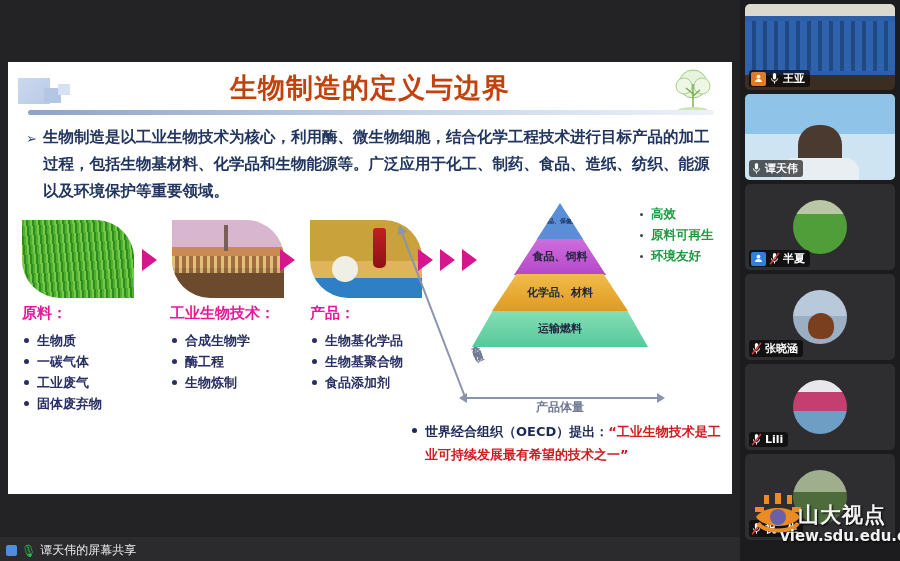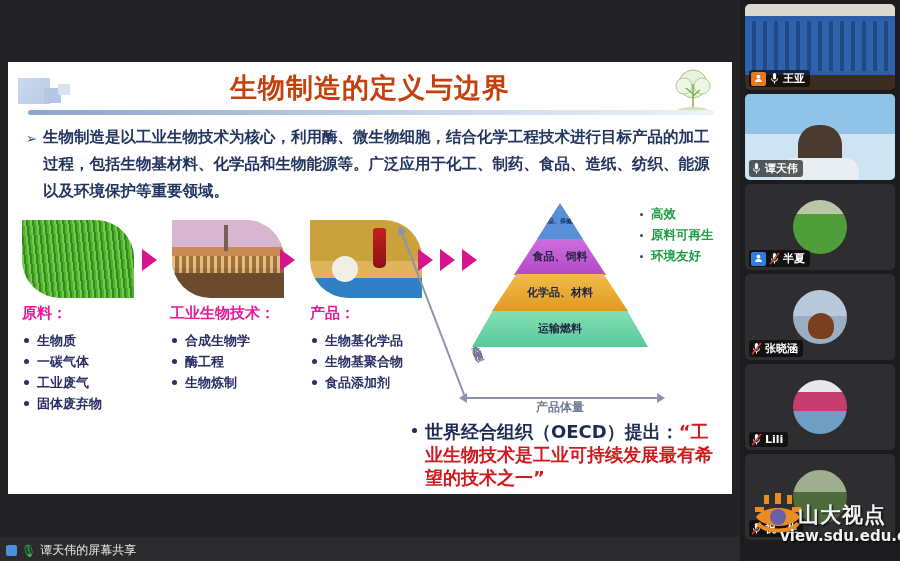--- a/index.html
+++ b/index.html
@@ -102,21 +102,21 @@
           color:#6f7894;font-weight:bold;font-family:"DejaVu Sans",sans-serif;}
 
   
   .benefits{position:absolute;left:630px;top:142px;width:100px;}
   .benefits div{font-size:12.5px;line-height:21px;color:#1d9b42;font-weight:bold;
                 padding-left:13px;position:relative;font-family:Liberation Serif, serif;}
   .benefits div::before{content:"";position:absolute;left:2px;top:9px;width:3px;height:3px;
                         background:#444;border-radius:50%;}
 
   
-  .oecd{position:absolute;left:404px;top:358px;width:310px;font-size:18px;line-height:23px;
+  .oecd{position:absolute;left:404px;top:358px;width:310px;font-size:13px;line-height:23px;
         font-weight:bold;color:#1d2a55;font-family:"DejaVu Sans",sans-serif;}
   .oecd .dot{position:absolute;left:0;top:8px;width:5px;height:5px;border-radius:50%;background:#1d2a55;}
   .oecd .body{display:block;margin-left:13px;}
   .oecd .red{color:#cf1b20;}
 
   
   .bottombar{position:absolute;left:0;bottom:0;width:740px;height:24px;background:#2b2b2e;}
   .capt{position:absolute;left:6px;bottom:2px;display:flex;align-items:center;gap:4px;
         color:#e9e9ea;font-size:12px;font-family:"DejaVu Sans",sans-serif;}
   .capt .mic{color:#27c24c;font-size:12px;}

